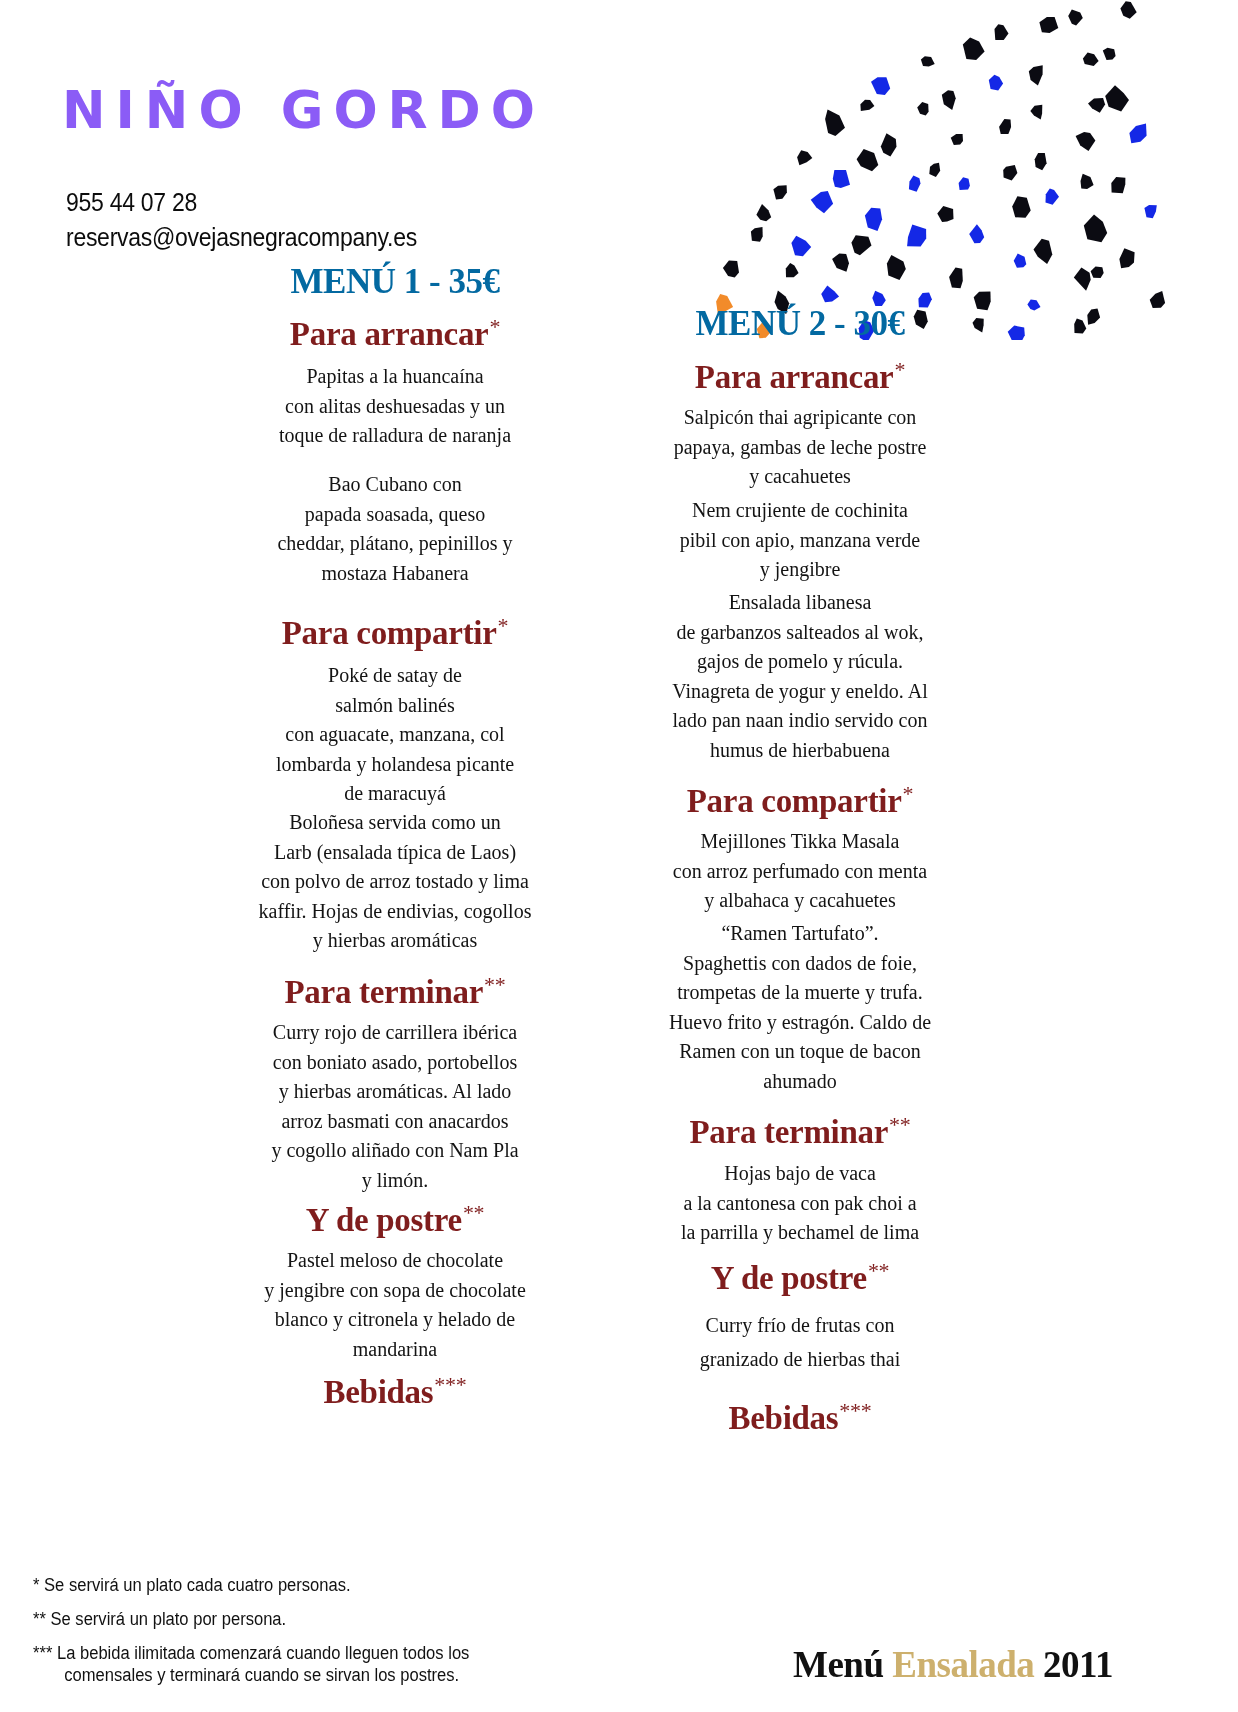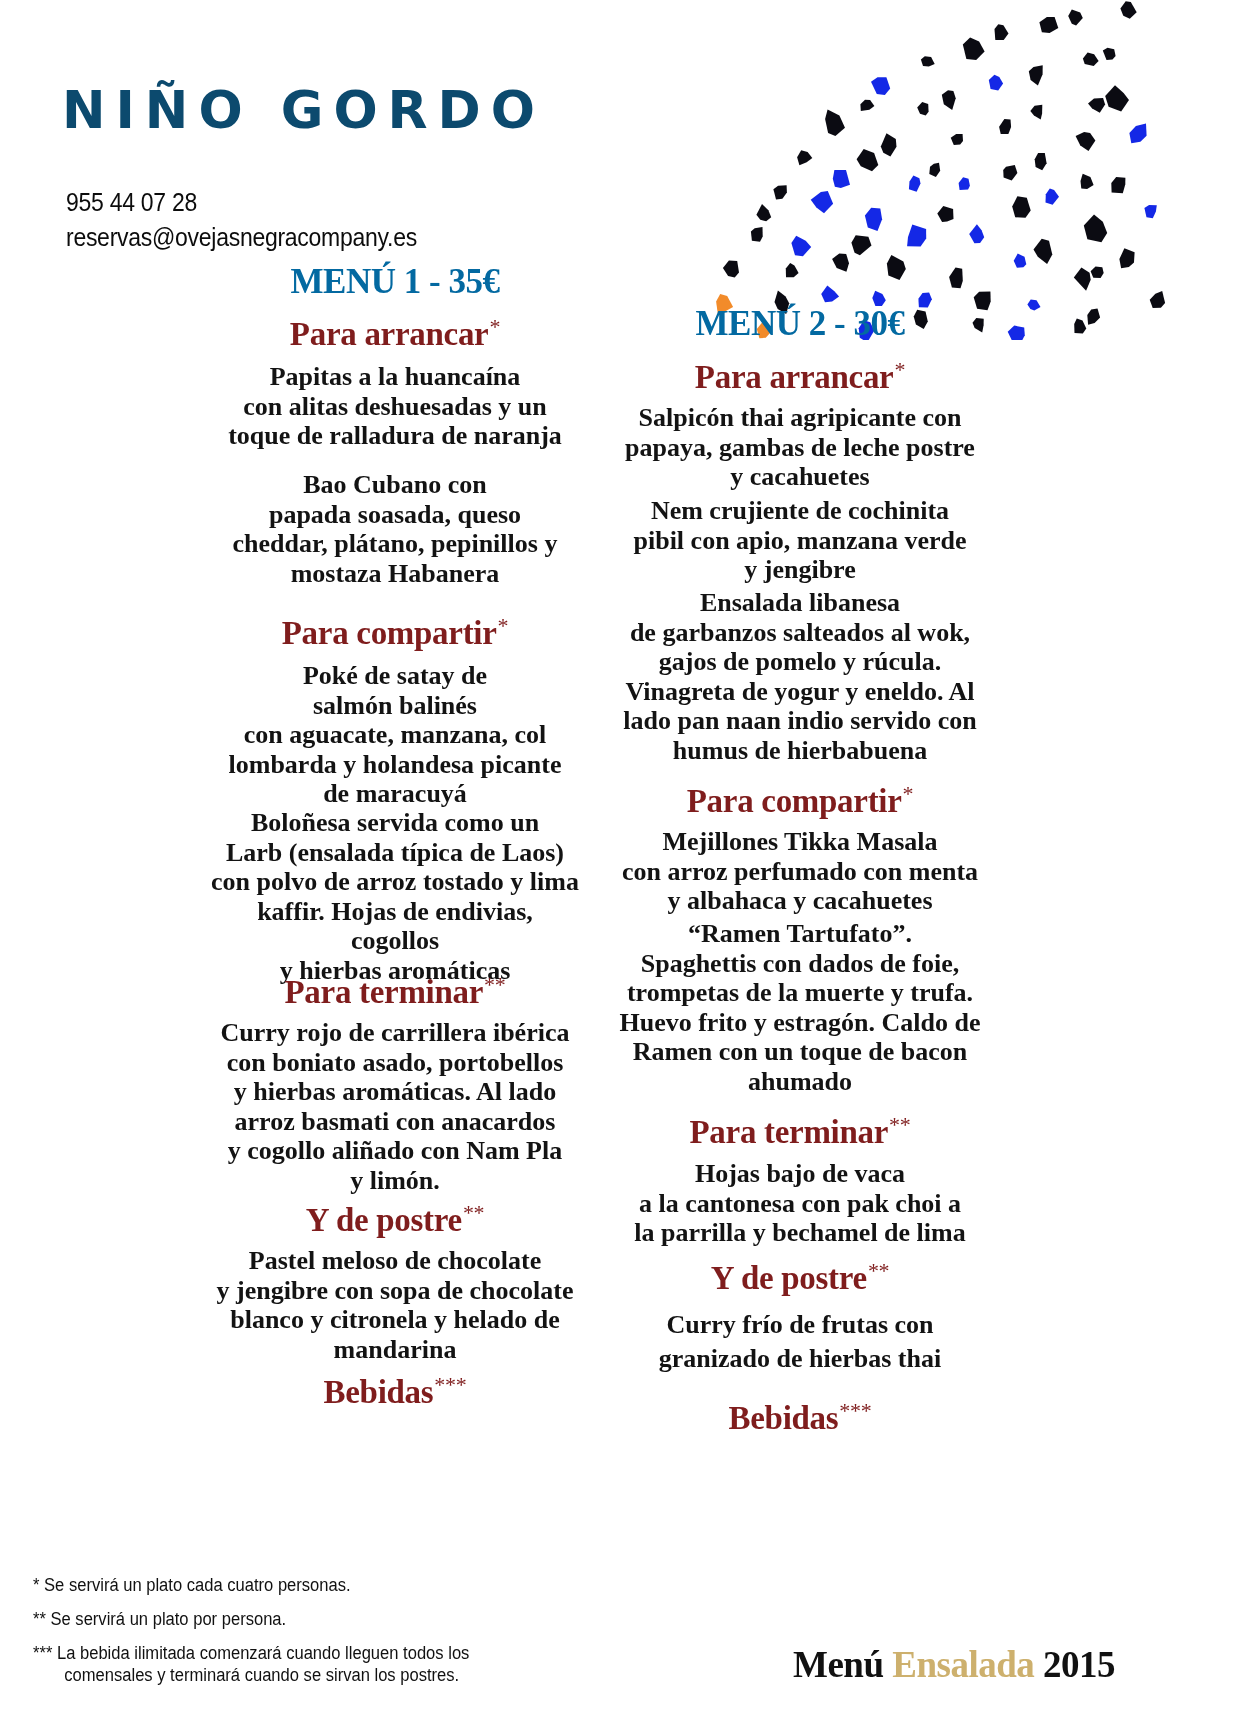--- a/index.html
+++ b/index.html
@@ -8,21 +8,21 @@
     color: #111111;
     font-family: "Liberation Serif", "DejaVu Serif", serif;
   }
   .abs { position: absolute; }
 
   
   #logo {
     left: 62px; top: 84px;
     font-family: "DejaVu Sans", sans-serif;
     font-size: 52px; font-weight: bold; letter-spacing: 10px;
-    color: #0c4a6e; line-height: 1;
+    color: #8b5cf6; line-height: 1;
   }
   .contact {
     left: 66px;
     font-family: "Liberation Sans", "DejaVu Sans", sans-serif;
     font-size: 25px; color: #0c0c0c; letter-spacing: -0.3px;
     transform: scaleX(0.92); transform-origin: left center;
   }
   #phone { top: 188px; }
   #email { top: 223px; }
 
@@ -40,23 +40,22 @@
   }
   .section-title {
     font-weight: bold; font-size: 33px; letter-spacing: -0.3px;
     line-height: 1; color: #7f1d1d;
   }
   .section-title sup {
     font-weight: normal; font-size: 22px; vertical-align: top;
     position: relative; top: -2px; margin-left: 1px;
   }
   .dish {
-    font-size: 26px; line-height: 29.5px; color: #131313;
+    font-size: 20px; line-height: 29.5px; color: #131313;
     white-space: pre-line;
-    font-weight: bold;
   }
 
   
   .footnote {
     left: 33px;
     font-family: "Liberation Sans", "DejaVu Sans", sans-serif;
     font-size: 18px; color: #111; line-height: 22px;
     transform: scaleX(0.92); transform-origin: left center;
     white-space: nowrap;
   }
@@ -230,13 +229,13 @@
   <div class="abs dish" style="left:-20px;width:400px;top:1308px;line-height:34px;">Curry frío de frutas con
 granizado de hierbas thai</div>
 
   <div class="abs section-title" style="left:-20px;width:400px;top:1402px;"><span>Bebidas</span><sup>***</sup></div>
 </div>
 
 <div class="abs footnote" style="top:1574px;"><span>*</span> <span>Se servirá un plato cada cuatro personas.</span></div>
 <div class="abs footnote" style="top:1608px;"><span>**</span> <span>Se servirá un plato por persona.</span></div>
 <div class="abs footnote" style="top:1642px;"><span>***</span> <span>La bebida ilimitada comenzará cuando lleguen todos los</span><span class="fn-indent">comensales y terminará cuando se sirvan los postres.</span></div>
 
-<div id="brand" class="abs"><span>Menú</span> <span class="gold">Ensalada</span> <span>2015</span></div>
+<div id="brand" class="abs"><span>Menú</span> <span class="gold">Ensalada</span> <span>2011</span></div>
 
 </body></html>

